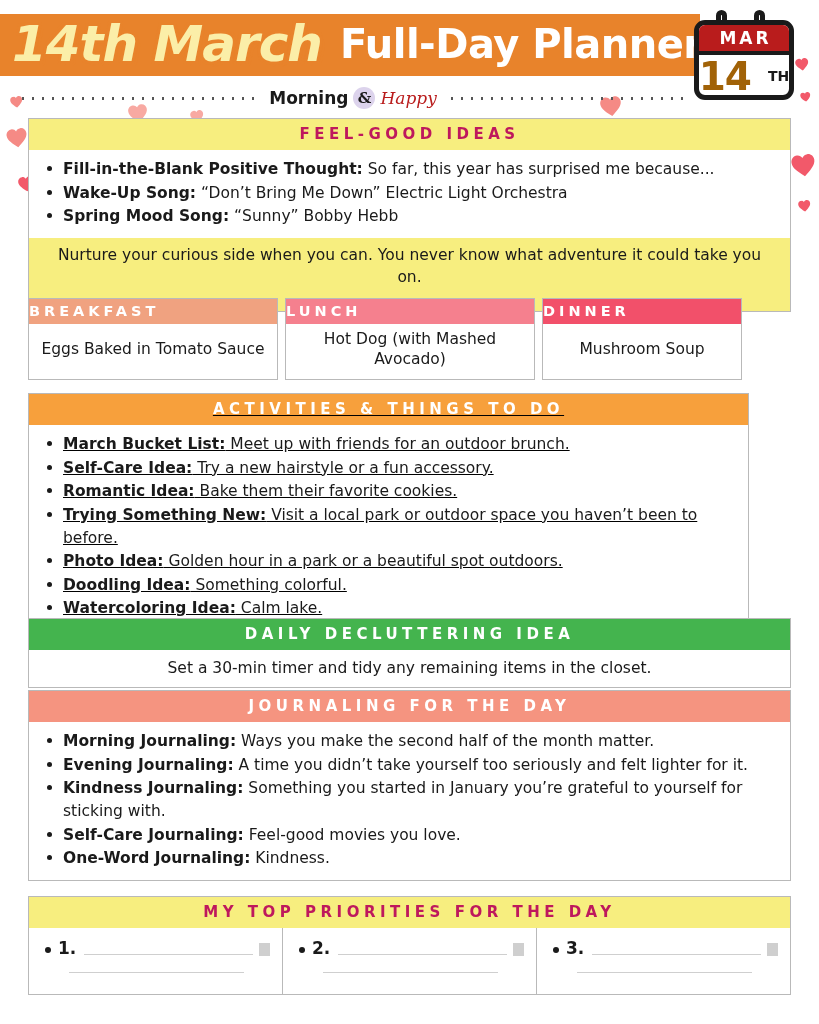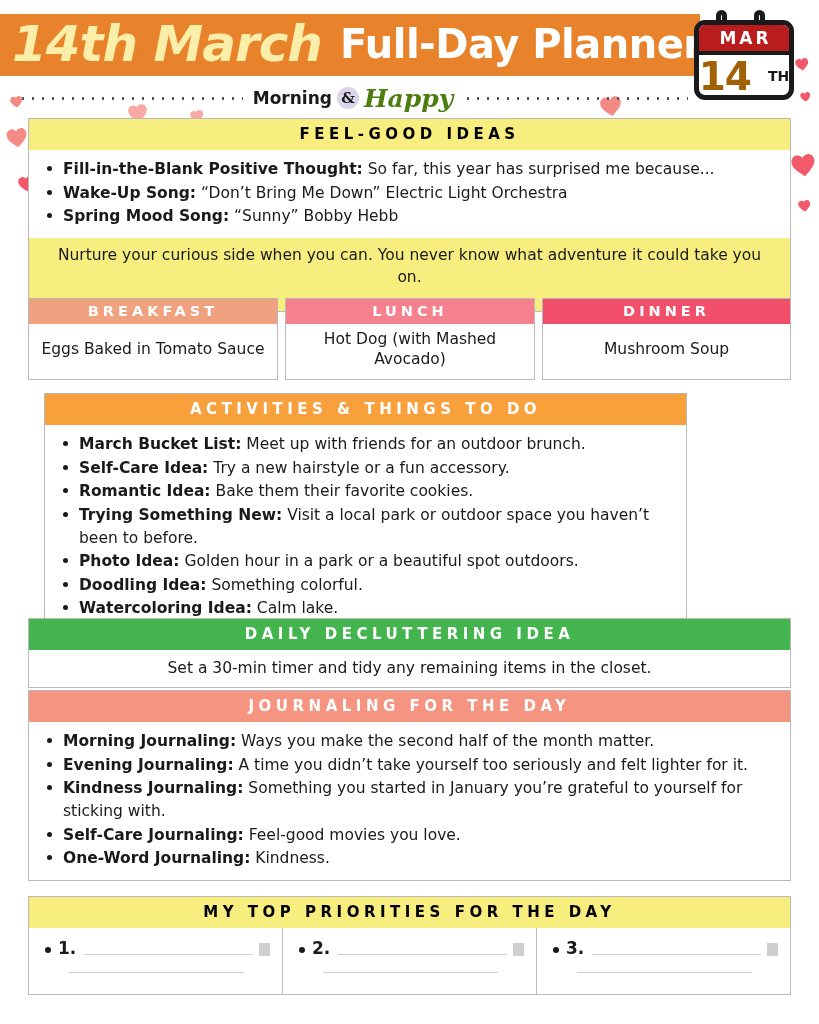--- a/index.html
+++ b/index.html
@@ -121,35 +121,35 @@
   }
   .brand-amp {
     font-family: "DejaVu Serif", serif;
     font-weight: bold; font-size: 15px; color: #1a1a1a;
     background: #DCD3EC; border-radius: 50%;
     width: 22px; height: 22px; margin: 0 5px;
     display: flex; align-items: center; justify-content: center;
   }
   .brand-happy {
     font-family: "DejaVu Serif", serif;
-    font-style: italic; font-weight: bold;
-    font-size: 25px; color: #4d7c0f;
+    font-style: italic; font-weight: normal;
+    font-size: 17px; color: #b91c1c;
   }
 
   
   .panel { position: absolute; border: 1px solid #B9B9B9; background: #fff; }
   .panel-head {
     text-align: center;
     font-family: "DejaVu Sans", sans-serif;
     font-weight: bold;
     letter-spacing: 4.5px;
     font-size: 15px;
     padding: 6px 0 7px 0;
   }
-  .head-dark { color: #000000; }
+  .head-dark { color: #be185d; }
   .head-light { color: #ffffff; }
 
   ul.items { list-style: none; padding: 8px 10px 9px 34px; }
   ul.items li {
     position: relative;
     font-family: "DejaVu Sans", sans-serif;
     font-size: 15.5px;
     line-height: 1.46;
     color: #1a1a1a;
     margin-bottom: 1px;
@@ -175,21 +175,21 @@
     text-align: center;
     font-family: "DejaVu Sans", sans-serif;
     font-size: 15.5px; color: #1a1a1a;
     padding: 9px 10px 10px 10px;
   }
 
   
   .meal { position: absolute; top: 298px; height: 82px;
     border: 1px solid #B9B9B9; background: #fff; }
   .meal-head {
-    text-align: center; letter-spacing: 4px;
+    text-align: left; letter-spacing: 4px;
     font-family: "DejaVu Sans", sans-serif;
     font-weight: bold; font-size: 14.5px; color: #fff;
     padding: 4px 0 5px 0;
   }
   .meal-body {
     display: flex; align-items: center; justify-content: center;
     text-align: center; height: 50px; padding: 0 8px;
     font-family: "DejaVu Sans", sans-serif;
     font-size: 15.5px; line-height: 1.3; color: #1a1a1a;
   }
@@ -318,26 +318,26 @@
   </div>
 
   <div class="meal" style="left:28px; width:250px;">
     <div class="meal-head" style="background:#F0A280;">BREAKFAST</div>
     <div class="meal-body">Eggs Baked in Tomato Sauce</div>
   </div>
   <div class="meal" style="left:285px; width:250px;">
     <div class="meal-head" style="background:#F5808E;">LUNCH</div>
     <div class="meal-body">Hot Dog (with Mashed Avocado)</div>
   </div>
-  <div class="meal" style="left:542px; width:249px;">
+  <div class="meal" style="left:542px; width:200px;">
     <div class="meal-head" style="background:#F2506A;">DINNER</div>
     <div class="meal-body">Mushroom Soup</div>
   </div>
 
-  <div class="panel" style="left:44px; top:393px; width:643px;">
+  <div class="panel" style="left:28px; top:393px; width:721px;text-decoration:underline;">
     <div class="panel-head head-light" style="background:#F7A03C;">ACTIVITIES &amp; THINGS TO DO</div>
     <ul class="items">
       <li><b>March Bucket List:</b><span> Meet up with friends for an outdoor brunch.</span></li>
       <li><b>Self-Care Idea:</b><span> Try a new hairstyle or a fun accessory.</span></li>
       <li><b>Romantic Idea:</b><span> Bake them their favorite cookies.</span></li>
       <li><b>Trying Something New:</b><span> Visit a local park or outdoor space you haven’t been to before.</span></li>
       <li><b>Photo Idea:</b><span> Golden hour in a park or a beautiful spot outdoors.</span></li>
       <li><b>Doodling Idea:</b><span> Something colorful.</span></li>
       <li><b>Watercoloring Idea:</b><span> Calm lake.</span></li>
     </ul>

